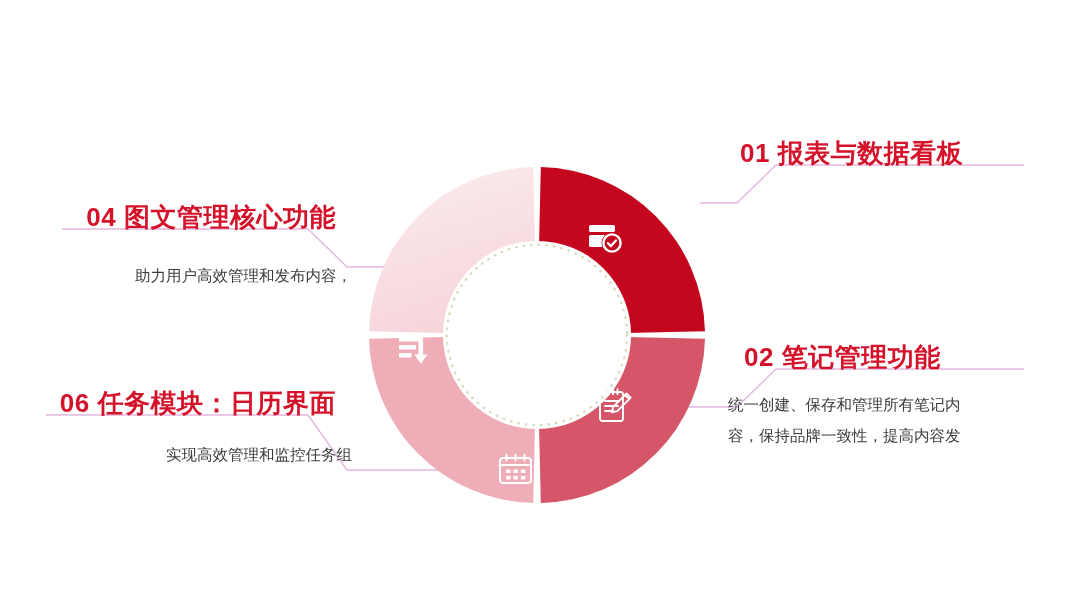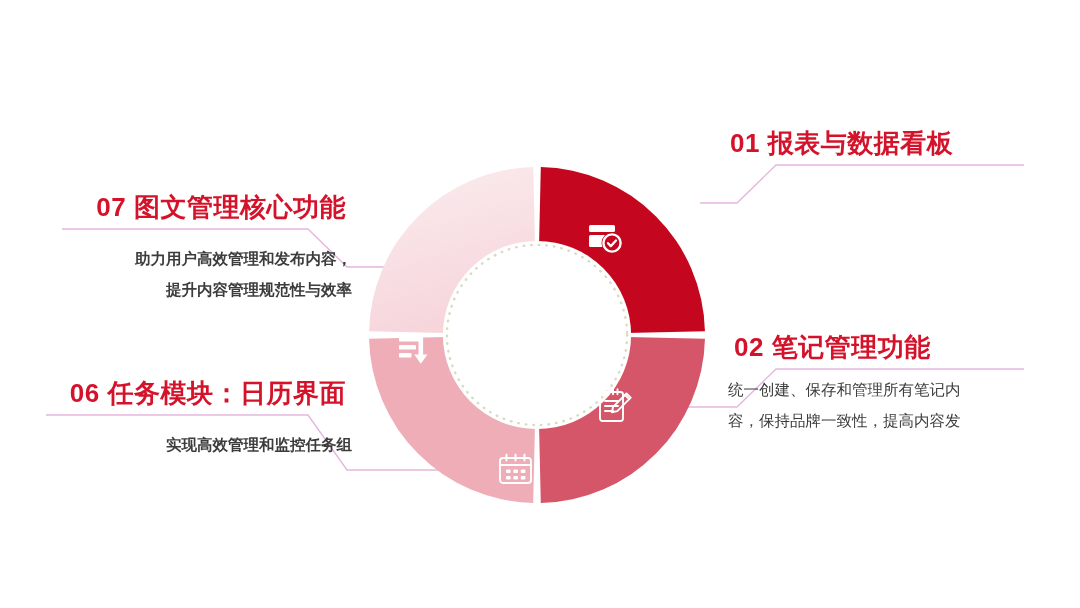--- a/index.html
+++ b/index.html
@@ -43,45 +43,45 @@
   
   .block { position: absolute; }
 
   .block .title {
     color: #D4122A;
     font-size: 26px;
     font-weight: bold;
     letter-spacing: 0.5px;
     white-space: nowrap;
     line-height: 1.2;
-    margin: 6px;
+    margin: 16px;
   }
   .block .body {
     color: #3c3c3c;
     font-size: 15.5px;
     line-height: 2.0;
     margin: 0;
     font-weight: normal;
   }
 
   .block.right { text-align: left; }
   .block.left  { text-align: right; }
 
   
   #block-01 { left: 724px; top: 122px; width: 300px; }
   #block-01 .body { margin-top: 20px; }
 
   #block-02 { left: 728px; top: 326px; width: 300px; }
   #block-02 .body { margin-top: 11px; }
 
   #block-04 { left: 56px; top: 186px; width: 296px; }
-  #block-04 .body { margin-top: 20px; font-weight: bold; }
+  #block-04 .body { margin-top: 27px; }
 
   #block-03 { left: 40px; top: 372px; width: 312px; }
-  #block-03 .body { margin-top: 20px; font-weight: bold; }
+  #block-03 .body { margin-top: 20px; }
 
   .seg-icon { pointer-events: none; }
 </style>
 </head>
 <body>
 
 <div class="stage">
 
   <svg class="connectors" viewBox="0 0 1080 608">
 
@@ -164,24 +164,23 @@
 
   <div class="block right" id="block-02">
     <div class="title">02 笔记管理功能</div>
     <div class="body">
       <div>统一创建、保存和管理所有笔记内</div>
       <div>容，保持品牌一致性，提高内容发</div>
     </div>
   </div>
 
   <div class="block left" id="block-04">
-    <div class="title">07 图文管理核心功能</div>
+    <div class="title">04 图文管理核心功能</div>
     <div class="body">
       <div>助力用户高效管理和发布内容，</div>
-      <div>提升内容管理规范性与效率</div>
     </div>
   </div>
 
   <div class="block left" id="block-03">
     <div class="title">06 任务模块：日历界面</div>
     <div class="body">
       <div>实现高效管理和监控任务组</div>
     </div>
   </div>
 

